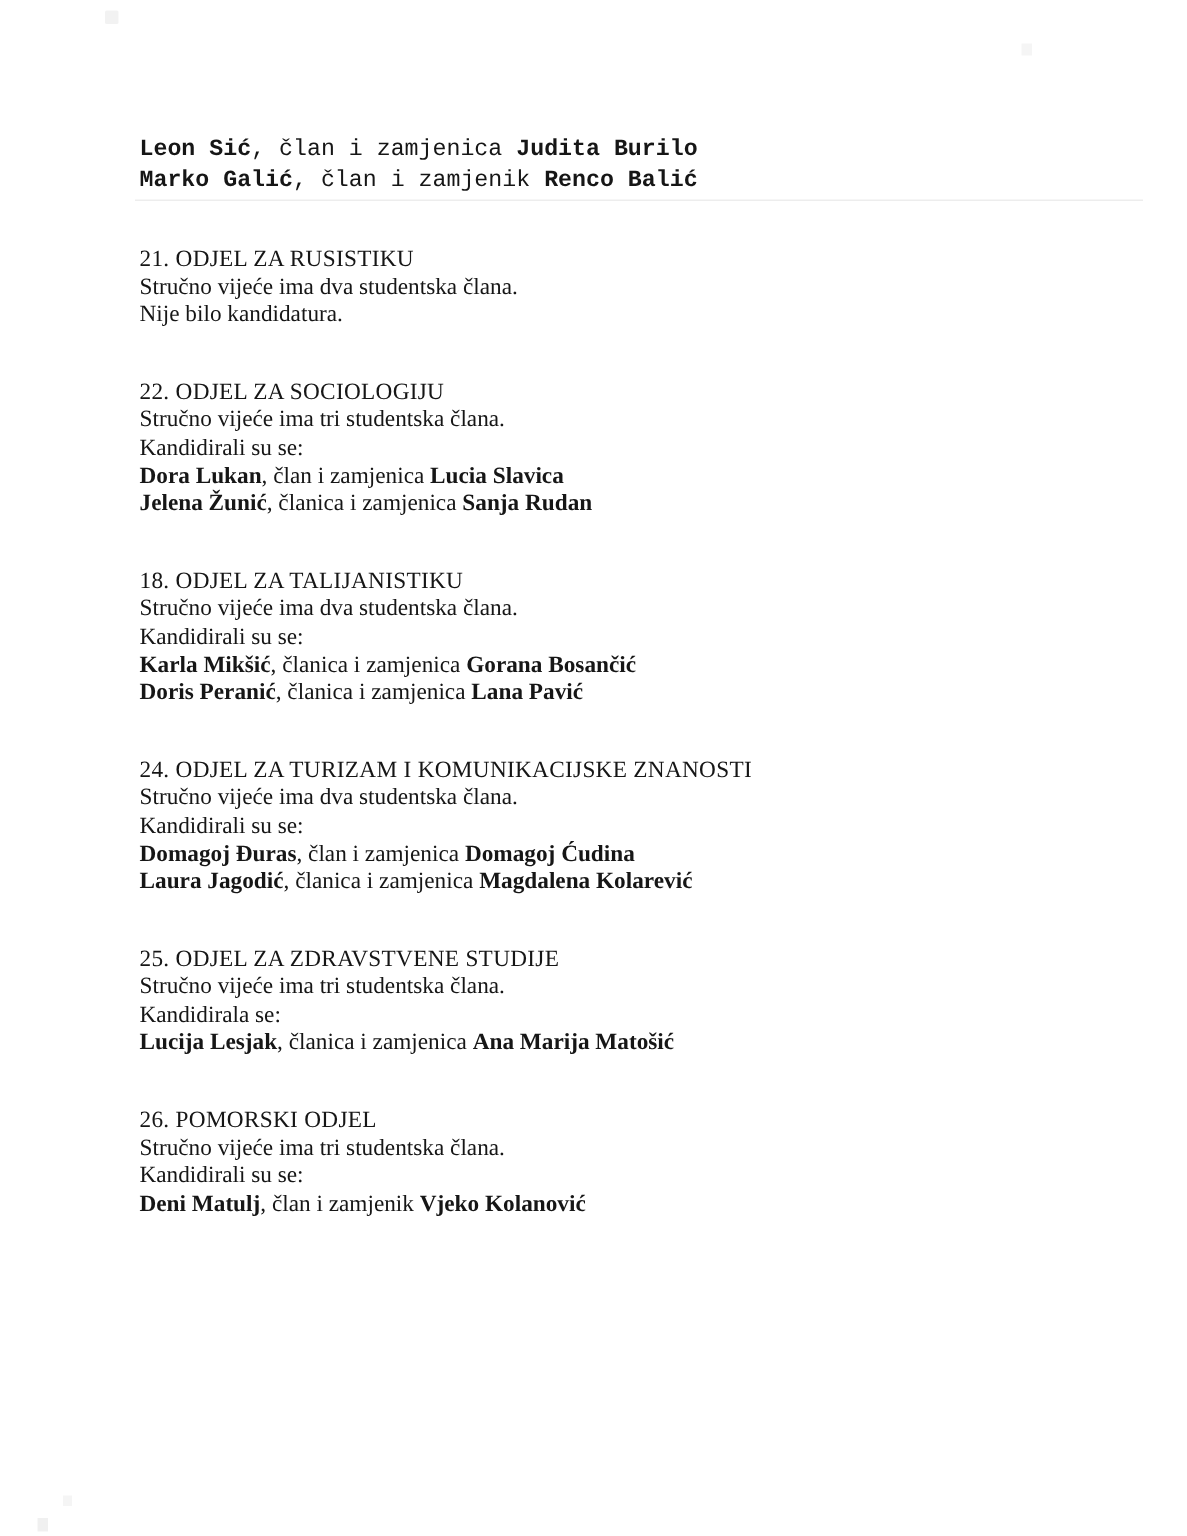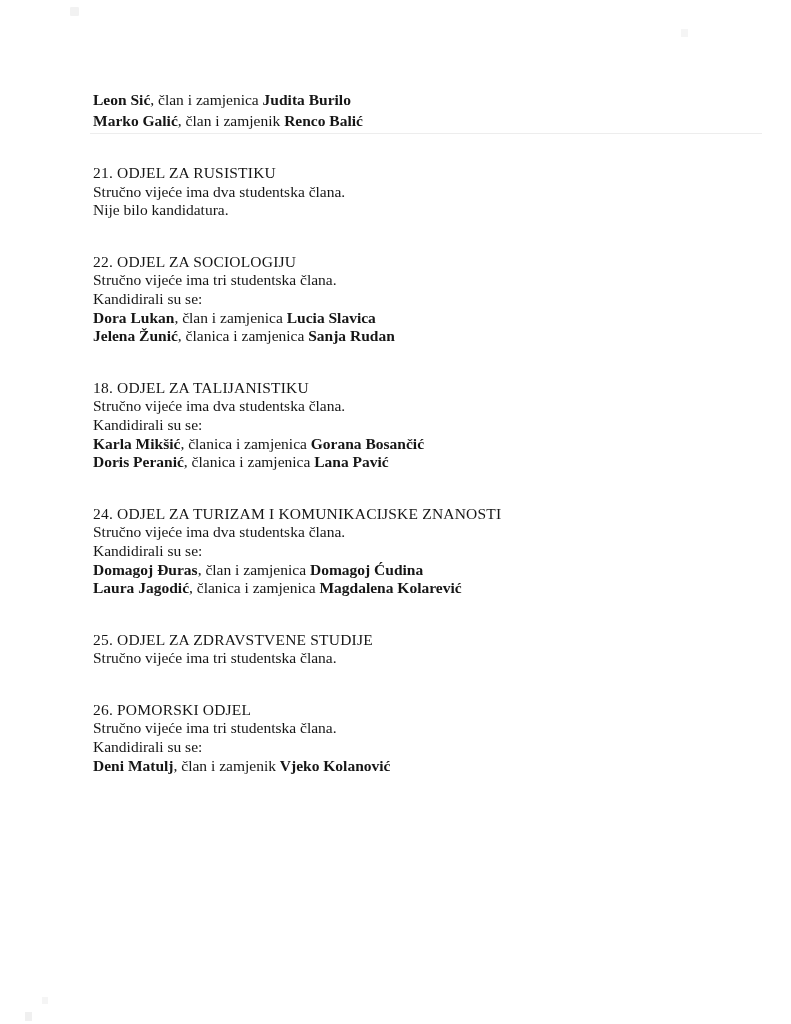--- a/index.html
+++ b/index.html
@@ -16,21 +16,21 @@
   .page {
     position: absolute;
     top: 89px;
     left: 93px;
     right: 58px;
   }
   .line {
     line-height: 18.6px;
     white-space: nowrap;
   }
-  .intro .line { line-height: 21px; }
+  .intro .line { line-height: 21px; font-family: Liberation Mono, monospace; }
   .heading {
     font-weight: normal;
     font-size: 15.5px;
     letter-spacing: 0.2px;
   }
   .section { margin-top: 33px; }
   .cand-group { }
   b { font-weight: bold; }
   
   .artifact { position: absolute; pointer-events: none; }
@@ -84,20 +84,22 @@
         <div class="cand-group">
           <div class="line">Kandidirali su se:</div>
           <div class="line"><b>Domagoj Đuras</b><span>, član i zamjenica </span><b>Domagoj Ćudina</b></div>
           <div class="line"><b>Laura Jagodić</b><span>, članica i zamjenica </span><b>Magdalena Kolarević</b></div>
         </div>
       </section>
       <section class="section">
         <div class="heading line">25. ODJEL ZA ZDRAVSTVENE STUDIJE</div>
         <div class="line">Stručno vijeće ima tri studentska člana.</div>
         <div class="cand-group">
+          <div class="line">Kandidirala se:</div>
+          <div class="line"><b>Lucija Lesjak</b><span>, članica i zamjenica </span><b>Ana Marija Matošić</b></div>
         </div>
       </section>
       <section class="section">
         <div class="heading line">26. POMORSKI ODJEL</div>
         <div class="line">Stručno vijeće ima tri studentska člana.</div>
         <div class="cand-group">
           <div class="line">Kandidirali su se:</div>
           <div class="line"><b>Deni Matulj</b><span>, član i zamjenik </span><b>Vjeko Kolanović</b></div>
         </div>
       </section>

